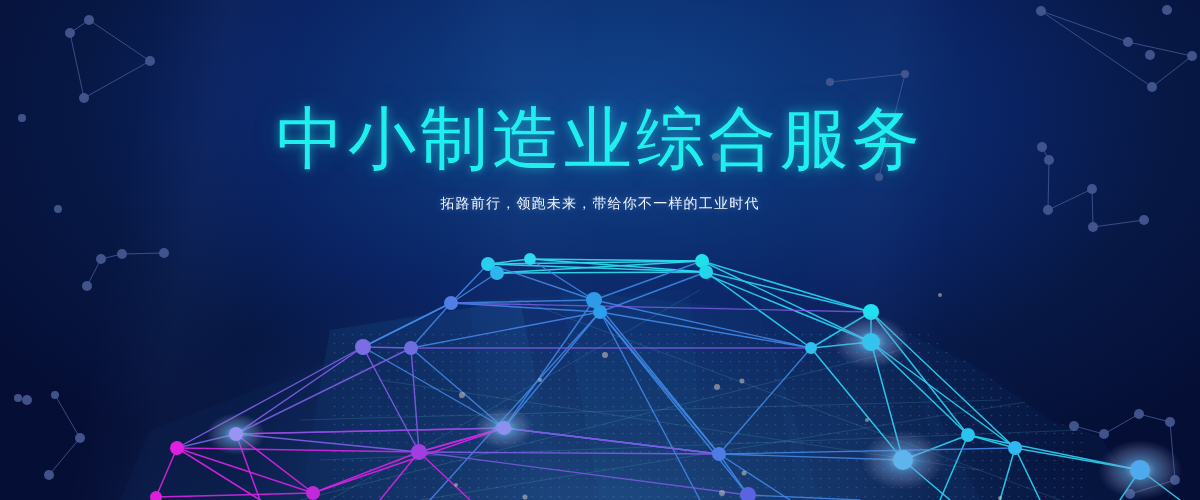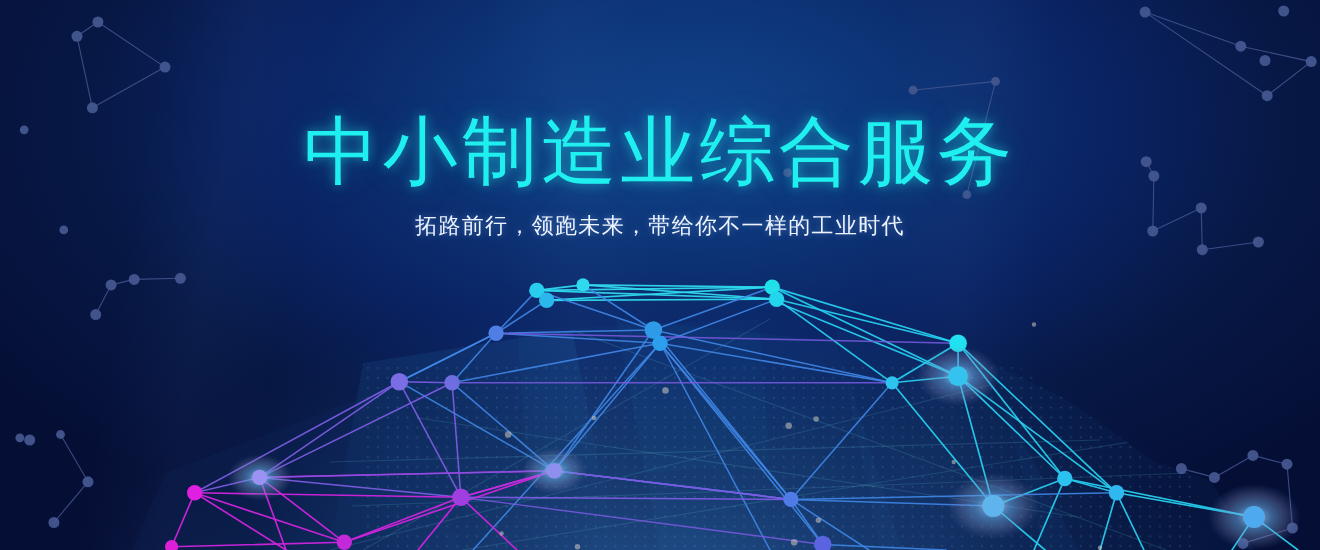--- a/index.html
+++ b/index.html
@@ -40,21 +40,21 @@
     line-height:1;
     font-weight:300;
     letter-spacing:4px;
     color:#1ff0ef;
     text-shadow:0 0 10px rgba(30,232,232,0.55), 0 0 26px rgba(20,180,210,0.35);
     white-space:nowrap;
   }
   #sub-title{
     margin:0;
     position:absolute;left:0;top:196px;width:1200px;
-    font-size:20px;
+    font-size:14px;
     line-height:1;
     font-weight:400;
     letter-spacing:1.2px;
     color:#eef4ff;
     text-shadow:0 0 7px rgba(140,190,255,0.45);
     white-space:nowrap;
   }
 </style>
 </head>
 <body>

